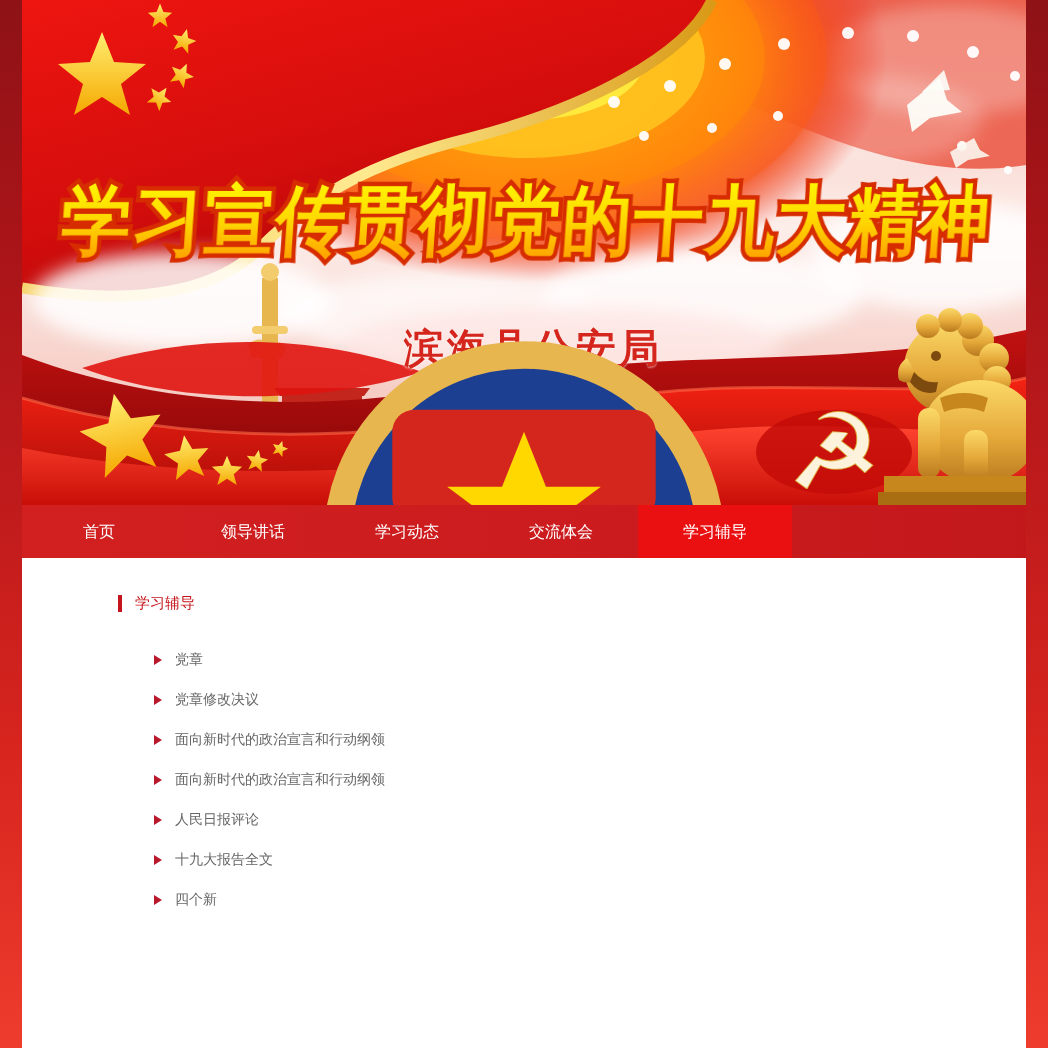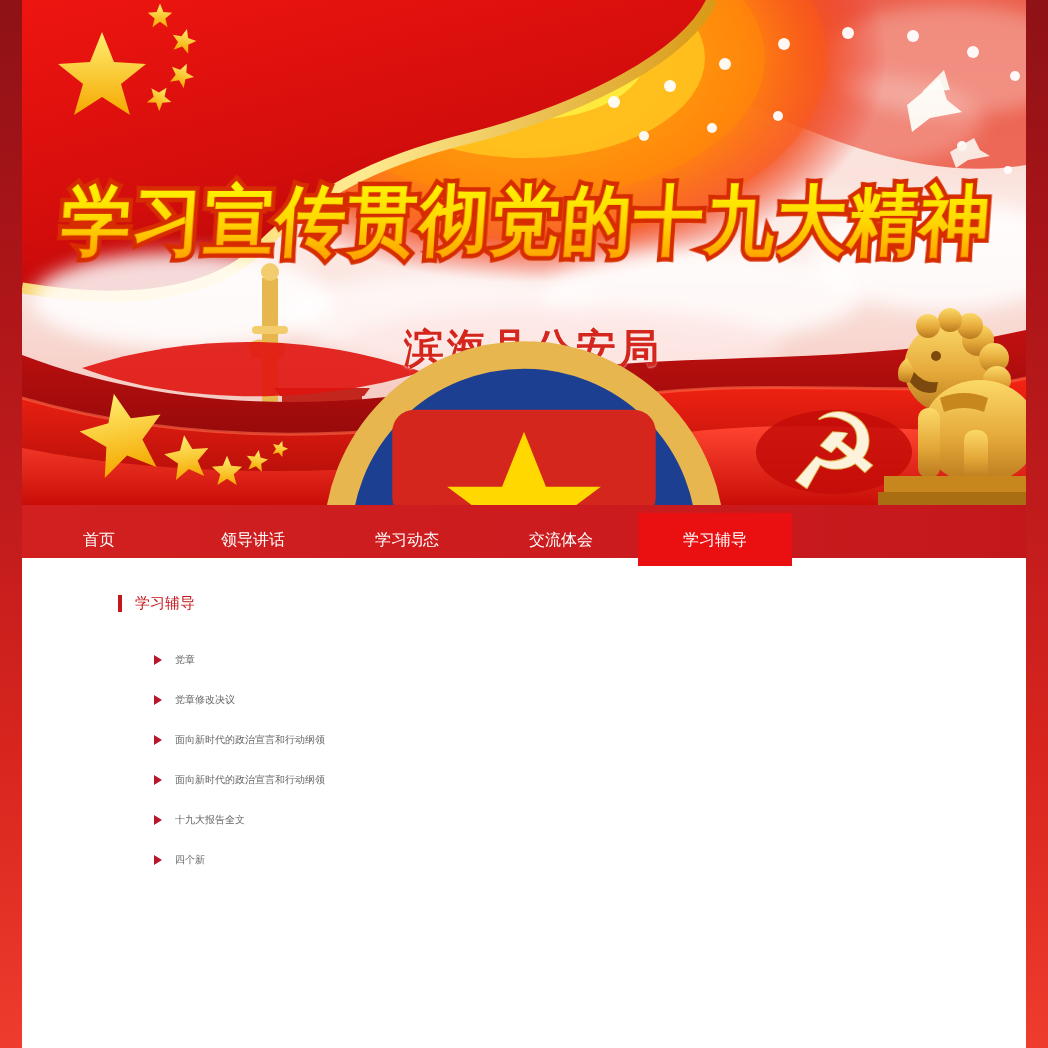--- a/index.html
+++ b/index.html
@@ -22,40 +22,40 @@
     font-size:40px;font-weight:bold;color:#d4261c;letter-spacing:3px;
     text-shadow:0 1px 2px rgba(255,255,255,.6);
   }
   
   .navbar{
     width:1004px;height:53px;display:flex;
     background:linear-gradient(90deg,#d22020 0%,#cb1b1e 60%,#c2181c 100%);
   }
   .nav-item{
     width:154px;height:53px;line-height:53px;text-align:center;
-    color:#ffffff;font-size:16px;cursor:pointer;flex:0 0 auto;margin-top:8px;
+    color:#ffffff;font-size:16px;cursor:pointer;flex:0 0 auto;
   }
   .nav-item.active{background:#ea0f10;}
   .nav-fill{flex:1 1 auto;}
   
   .content{
     width:1004px;height:490px;background:#ffffff;
     box-sizing:border-box;padding:36px 0 0 96px;
   }
   .section-head{display:flex;align-items:center;height:18px;}
   .section-bar{width:4px;height:17px;background:#c5161d;margin-right:13px;}
   .section-title{color:#c5161d;font-size:15px;}
   .link-list{list-style:none;margin:28px 0 0 36px;padding:0;}
   .link-item{height:40px;display:flex;align-items:center;cursor:pointer;}
   .tri{
     width:0;height:0;border-left:8px solid #b9182b;
     border-top:5px solid transparent;border-bottom:5px solid transparent;
     margin-right:13px;flex:0 0 auto;
   }
-  .link-text{font-size:10px;color:#666;}
+  .link-text{font-size:14px;color:#666;}
 </style>
 </head>
 <body>
 
 <div class="frame">
 
   <div class="banner">
     <svg viewBox="0 0 1004 505" preserveAspectRatio="none">
       <defs>
         <linearGradient id="sky" x1="0" y1="0" x2="0" y2="1">
@@ -292,20 +292,24 @@
       <li class="link-item">
         <span class="tri"></span>
         <span class="link-text">面向新时代的政治宣言和行动纲领</span>
       </li>
       <li class="link-item">
         <span class="tri"></span>
         <span class="link-text">面向新时代的政治宣言和行动纲领</span>
       </li>
       <li class="link-item">
         <span class="tri"></span>
+        <span class="link-text">人民日报评论</span>
+      </li>
+      <li class="link-item">
+        <span class="tri"></span>
         <span class="link-text">十九大报告全文</span>
       </li>
       <li class="link-item">
         <span class="tri"></span>
         <span class="link-text">四个新</span>
       </li>
     </ul>
   </div>
 
 </div>

